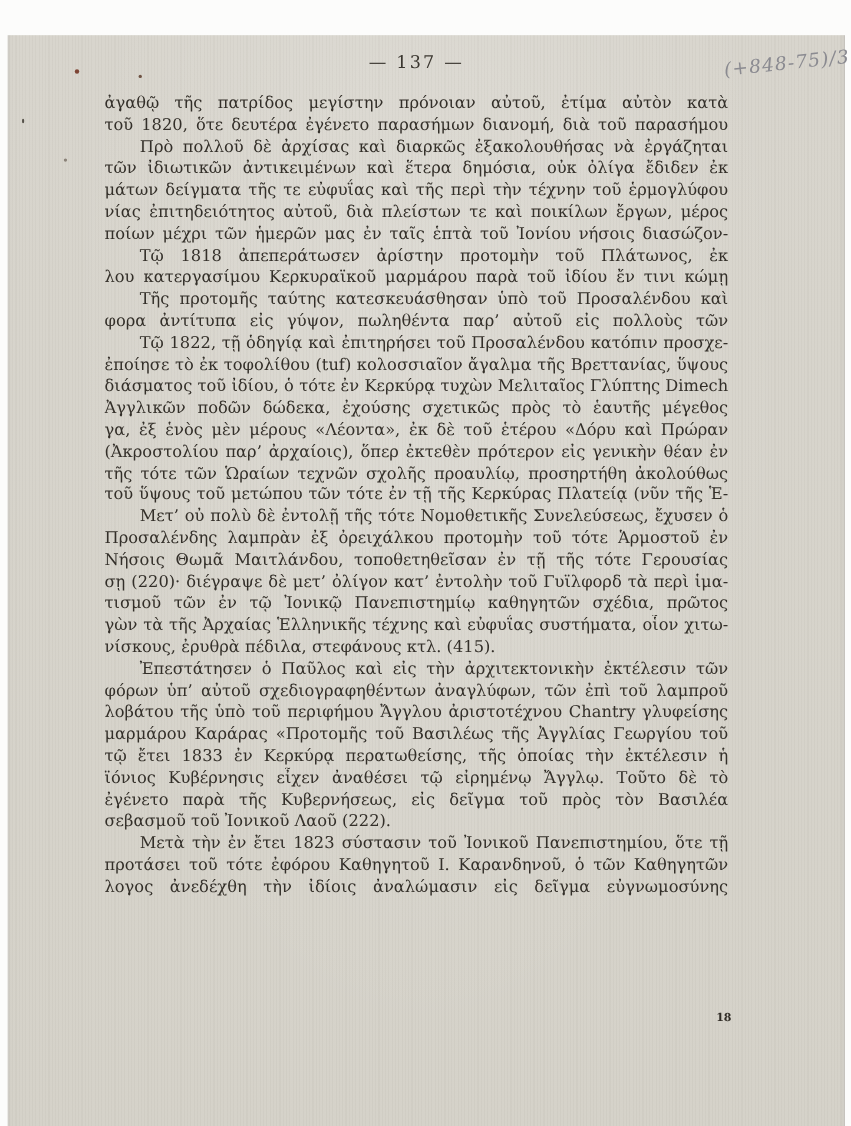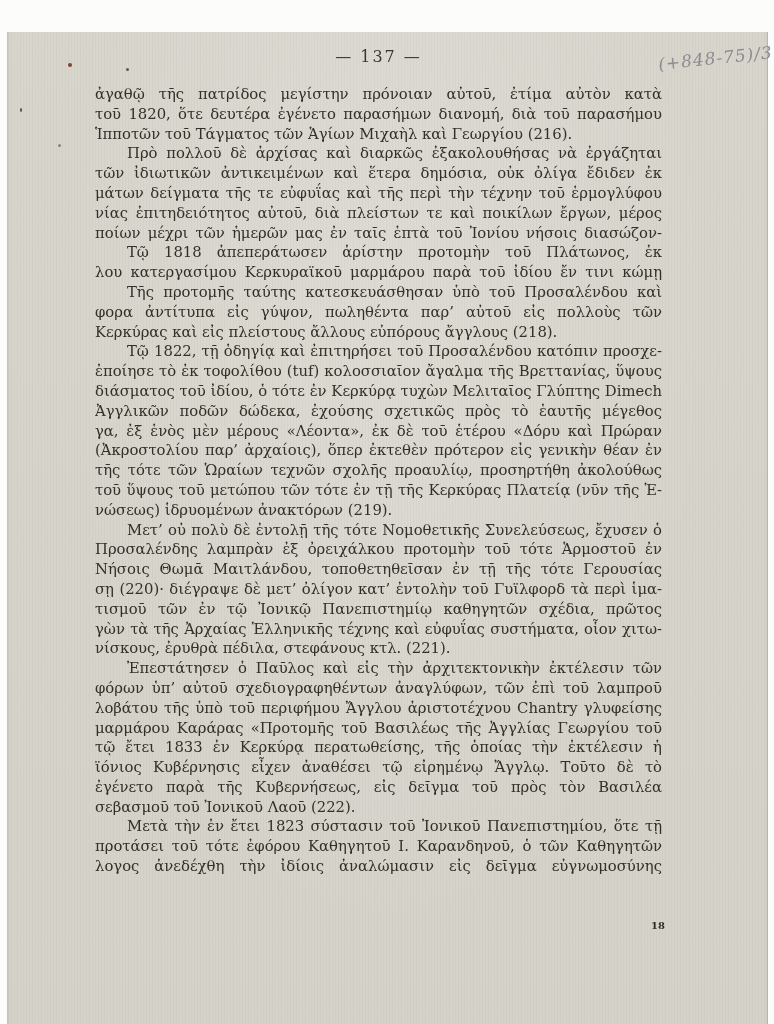--- a/index.html
+++ b/index.html
@@ -98,57 +98,54 @@
 <body>
 
 <div class="scan">
   <div class="paper">
     <div class="header">— 137 —</div>
     <div class="annotation">(+848-75)/3</div>
     <div class="text-block">
         <div class="para">
           <div class="line">ἀγαθῷ τῆς πατρίδος μεγίστην πρόνοιαν αὐτοῦ, ἐτίμα αὐτὸν κατὰ Φεβρουάριον</div>
           <div class="line">τοῦ 1820, ὅτε δευτέρα ἐγένετο παρασήμων διανομή, διὰ τοῦ παρασήμου τῶν</div>
-          <div class="line lastline">Ἱπποτῶν τοῦ Τάγματος τῶν Ἁγίων Μιχαὴλ καὶ Γεωργίου (216).</div>
         </div>
         <div class="para">
           <div class="line indent">Πρὸ πολλοῦ δὲ ἀρχίσας καὶ διαρκῶς ἐξακολουθήσας νὰ ἐργάζηται ἐκτὸς</div>
           <div class="line">τῶν ἰδιωτικῶν ἀντικειμένων καὶ ἕτερα δημόσια, οὐκ ὀλίγα ἔδιδεν ἐκ διαλειμ-</div>
           <div class="line">μάτων δείγματα τῆς τε εὐφυΐας καὶ τῆς περὶ τὴν τέχνην τοῦ ἑρμογλύφου σπα-</div>
           <div class="line">νίας ἐπιτηδειότητος αὐτοῦ, διὰ πλείστων τε καὶ ποικίλων ἔργων, μέρος τῶν ὁ-</div>
           <div class="line">ποίων μέχρι τῶν ἡμερῶν μας ἐν ταῖς ἑπτὰ τοῦ Ἰονίου νήσοις διασώζον-</div>
         </div>
         <div class="para">
           <div class="line indent">Τῷ 1818 ἀπεπεράτωσεν ἀρίστην προτομὴν τοῦ Πλάτωνος, ἐκ καταλλή-</div>
           <div class="line">λου κατεργασίμου Κερκυραϊκοῦ μαρμάρου παρὰ τοῦ ἰδίου ἔν τινι κώμῃ ἀνακα-</div>
         </div>
         <div class="para">
           <div class="line indent">Τῆς προτομῆς ταύτης κατεσκευάσθησαν ὑπὸ τοῦ Προσαλένδου καὶ διά-</div>
           <div class="line">φορα ἀντίτυπα εἰς γύψον, πωληθέντα παρ’ αὐτοῦ εἰς πολλοὺς τῶν εὐπατριδῶν</div>
-          <div class="line lastline">Κερκύρας καὶ εἰς πλείστους ἄλλους εὐπόρους ἄγγλους (218).</div>
         </div>
         <div class="para">
           <div class="line indent">Τῷ 1822, τῇ ὁδηγίᾳ καὶ ἐπιτηρήσει τοῦ Προσαλένδου κατόπιν προσχε-</div>
           <div class="line">ἐποίησε τὸ ἐκ τοφολίθου (tuf) κολοσσιαῖον ἄγαλμα τῆς Βρεττανίας, ὕψους</div>
           <div class="line">διάσματος τοῦ ἰδίου, ὁ τότε ἐν Κερκύρᾳ τυχὼν Μελιταῖος Γλύπτης Dimech</div>
           <div class="line">Ἀγγλικῶν ποδῶν δώδεκα, ἐχούσης σχετικῶς πρὸς τὸ ἑαυτῆς μέγεθος ἀνάλο-</div>
           <div class="line">γα, ἐξ ἑνὸς μὲν μέρους «Λέοντα», ἐκ δὲ τοῦ ἑτέρου «Δόρυ καὶ Πρώραν νηὸς»</div>
           <div class="line">(Ἀκροστολίου παρ’ ἀρχαίοις), ὅπερ ἐκτεθὲν πρότερον εἰς γενικὴν θέαν ἐν τῷ</div>
           <div class="line">τῆς τότε τῶν Ὡραίων τεχνῶν σχολῆς προαυλίῳ, προσηρτήθη ἀκολούθως ἐπὶ</div>
           <div class="line">τοῦ ὕψους τοῦ μετώπου τῶν τότε ἐν τῇ τῆς Κερκύρας Πλατείᾳ (νῦν τῆς Ἑ-</div>
-          <div class="line lastline">νώσεως) ἱδρυομένων ἀνακτόρων (219).</div>
         </div>
         <div class="para">
           <div class="line indent">Μετ’ οὐ πολὺ δὲ ἐντολῇ τῆς τότε Νομοθετικῆς Συνελεύσεως, ἔχυσεν ὁ</div>
           <div class="line">Προσαλένδης λαμπρὰν ἐξ ὀρειχάλκου προτομὴν τοῦ τότε Ἁρμοστοῦ ἐν ταῖς</div>
           <div class="line">Νήσοις Θωμᾶ Μαιτλάνδου, τοποθετηθεῖσαν ἐν τῇ τῆς τότε Γερουσίας αἰθού-</div>
           <div class="line">σῃ (220)· διέγραψε δὲ μετ’ ὀλίγον κατ’ ἐντολὴν τοῦ Γυϊλφορδ τὰ περὶ ἱμα-</div>
           <div class="line">τισμοῦ τῶν ἐν τῷ Ἰονικῷ Πανεπιστημίῳ καθηγητῶν σχέδια, πρῶτος εἰσαγα-</div>
           <div class="line">γὼν τὰ τῆς Ἀρχαίας Ἑλληνικῆς τέχνης καὶ εὐφυΐας συστήματα, οἷον χιτω-</div>
-          <div class="line lastline">νίσκους, ἐρυθρὰ πέδιλα, στεφάνους κτλ. (221).</div>
+          <div class="line lastline">νίσκους, ἐρυθρὰ πέδιλα, στεφάνους κτλ. (415).</div>
         </div>
         <div class="para">
           <div class="line indent">Ἐπεστάτησεν ὁ Παῦλος καὶ εἰς τὴν ἀρχιτεκτονικὴν ἐκτέλεσιν τῶν δια-</div>
           <div class="line">φόρων ὑπ’ αὐτοῦ σχεδιογραφηθέντων ἀναγλύφων, τῶν ἐπὶ τοῦ λαμπροῦ στυ-</div>
           <div class="line">λοβάτου τῆς ὑπὸ τοῦ περιφήμου Ἄγγλου ἀριστοτέχνου Chantry γλυφείσης ἐπὶ</div>
           <div class="line">μαρμάρου Καράρας «Προτομῆς τοῦ Βασιλέως τῆς Ἀγγλίας Γεωργίου τοῦ Δ′.»</div>
           <div class="line">τῷ ἔτει 1833 ἐν Κερκύρᾳ περατωθείσης, τῆς ὁποίας τὴν ἐκτέλεσιν ἡ Ἀγγλο-</div>
           <div class="line">ϊόνιος Κυβέρνησις εἶχεν ἀναθέσει τῷ εἰρημένῳ Ἄγγλῳ. Τοῦτο δὲ τὸ μνημεῖον</div>
           <div class="line">ἐγένετο παρὰ τῆς Κυβερνήσεως, εἰς δεῖγμα τοῦ πρὸς τὸν Βασιλέα Γεώργιον</div>
           <div class="line lastline">σεβασμοῦ τοῦ Ἰονικοῦ Λαοῦ (222).</div>

